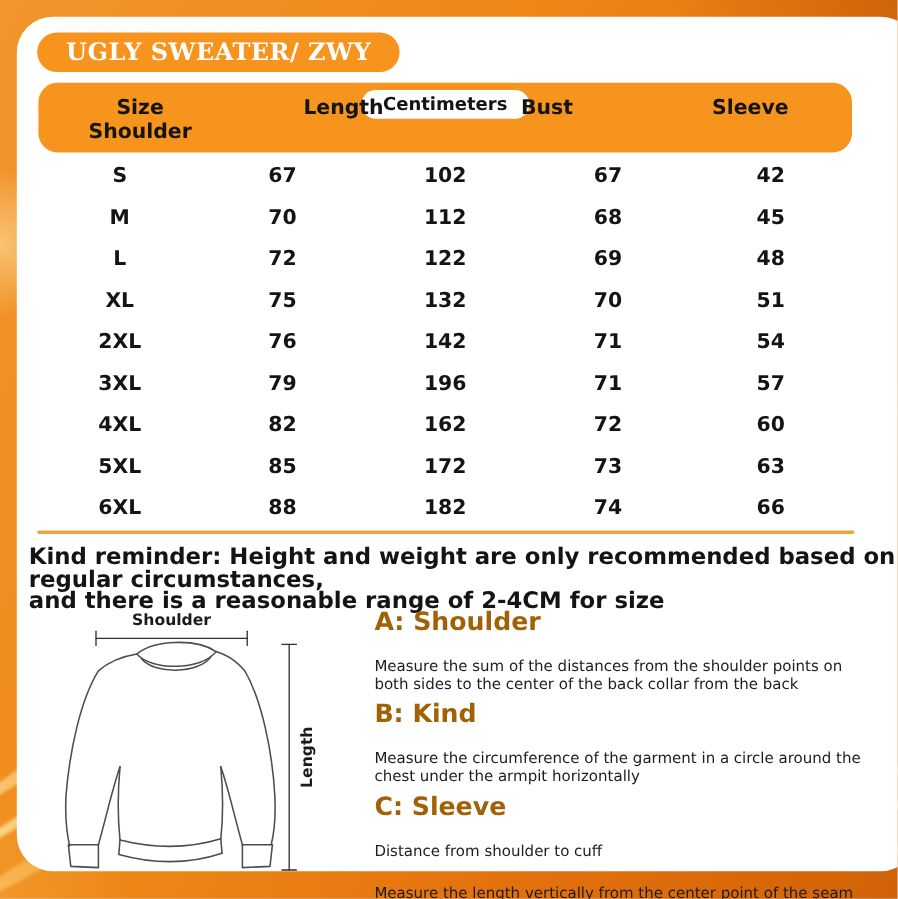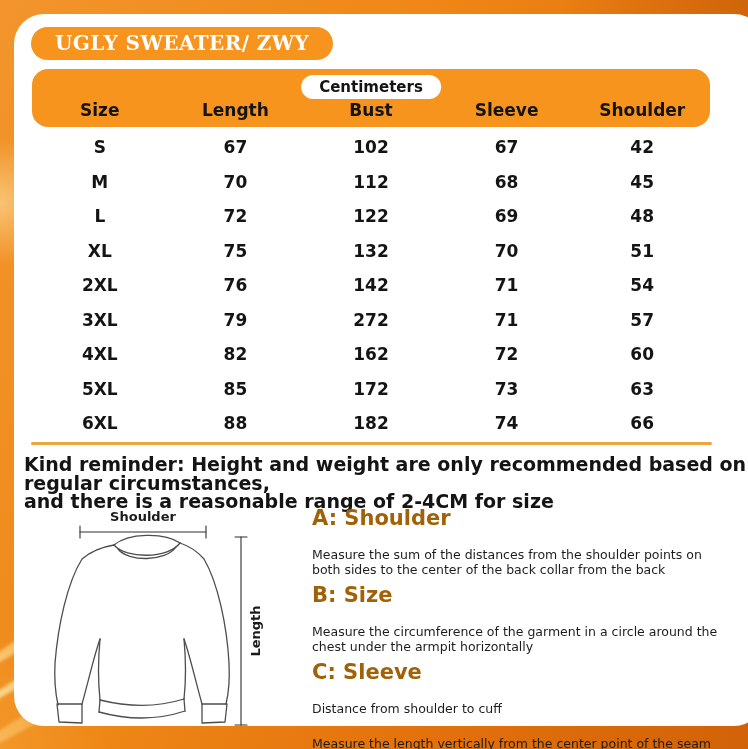--- a/index.html
+++ b/index.html
@@ -40,21 +40,21 @@
     position:absolute;left:18px;top:55px;width:678px;height:58px;
     background:#F7941D;border-radius:16px;
   }
   .unit-pill{
     position:absolute;left:50%;top:6px;transform:translateX(-50%);
     background:#ffffff;border-radius:13px;height:24px;line-height:24px;
     padding:0 18px;font-size:15px;font-weight:700;color:#141414;white-space:nowrap;
   }
   .head-row{
     position:absolute;left:0;right:0;bottom:7px;
-    display:grid;grid-template-columns:repeat(5,1fr);text-align:center;
+    display:grid;grid-template-columns:repeat(4,1fr);text-align:center;
     font-size:17px;font-weight:700;color:#141414;
   }
   .rows{position:absolute;left:18px;top:116px;width:678px;}
   .row{
     height:34.5px;display:grid;grid-template-columns:repeat(5,1fr);
     align-items:center;text-align:center;
     font-size:17px;font-weight:700;color:#141414;
   }
   .divider{position:absolute;left:17px;top:428px;width:681px;height:3px;background:#ECA53F;border-radius:2px;}
   .reminder{
@@ -133,21 +133,21 @@
       <div class="row">
         <div>2XL</div>
         <div>76</div>
         <div>142</div>
         <div>71</div>
         <div>54</div>
       </div>
       <div class="row">
         <div>3XL</div>
         <div>79</div>
-        <div>272</div>
+        <div>196</div>
         <div>71</div>
         <div>57</div>
       </div>
       <div class="row">
         <div>4XL</div>
         <div>82</div>
         <div>162</div>
         <div>72</div>
         <div>60</div>
       </div>
@@ -205,21 +205,21 @@
       <line class="measure" x1="201" y1="224" x2="213" y2="224"></line>
       <text x="226" y="130" text-anchor="middle" transform="rotate(-90 226 130)">Length</text>
     </svg>
 
     <div class="defs">
       <div class="def-block">
         <div class="term">A: Shoulder</div>
         <div class="desc">Measure the sum of the distances from the shoulder points on both sides to the center of the back collar from the back</div>
       </div>
       <div class="def-block">
-        <div class="term">B: Size</div>
+        <div class="term">B: Kind</div>
         <div class="desc">Measure the circumference of the garment in a circle around the chest under the armpit horizontally</div>
       </div>
       <div class="def-block">
         <div class="term">C: Sleeve</div>
         <div class="desc">Distance from shoulder to cuff</div>
       </div>
       <div class="def-block">
         <div class="desc">Measure the length vertically from the center point of the seam between the back collar and the garment to the edge of the hem</div>
       </div>
     </div>

